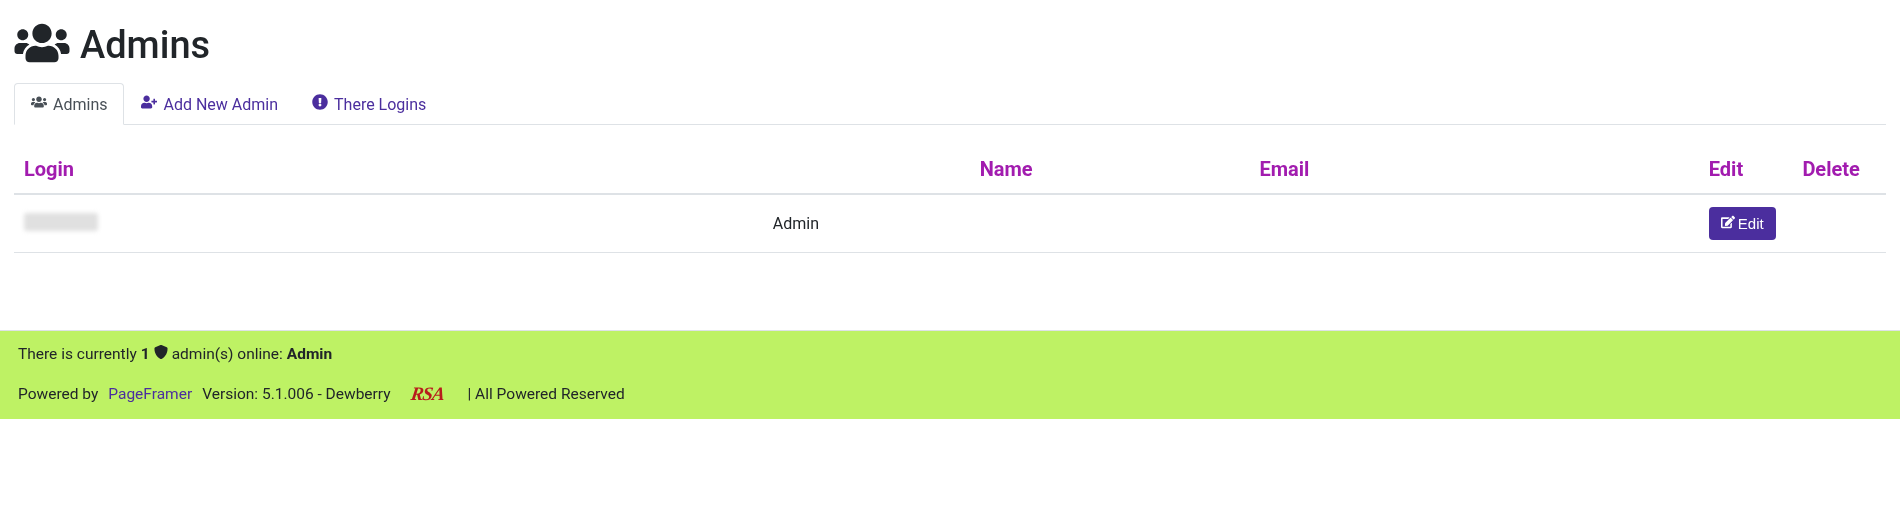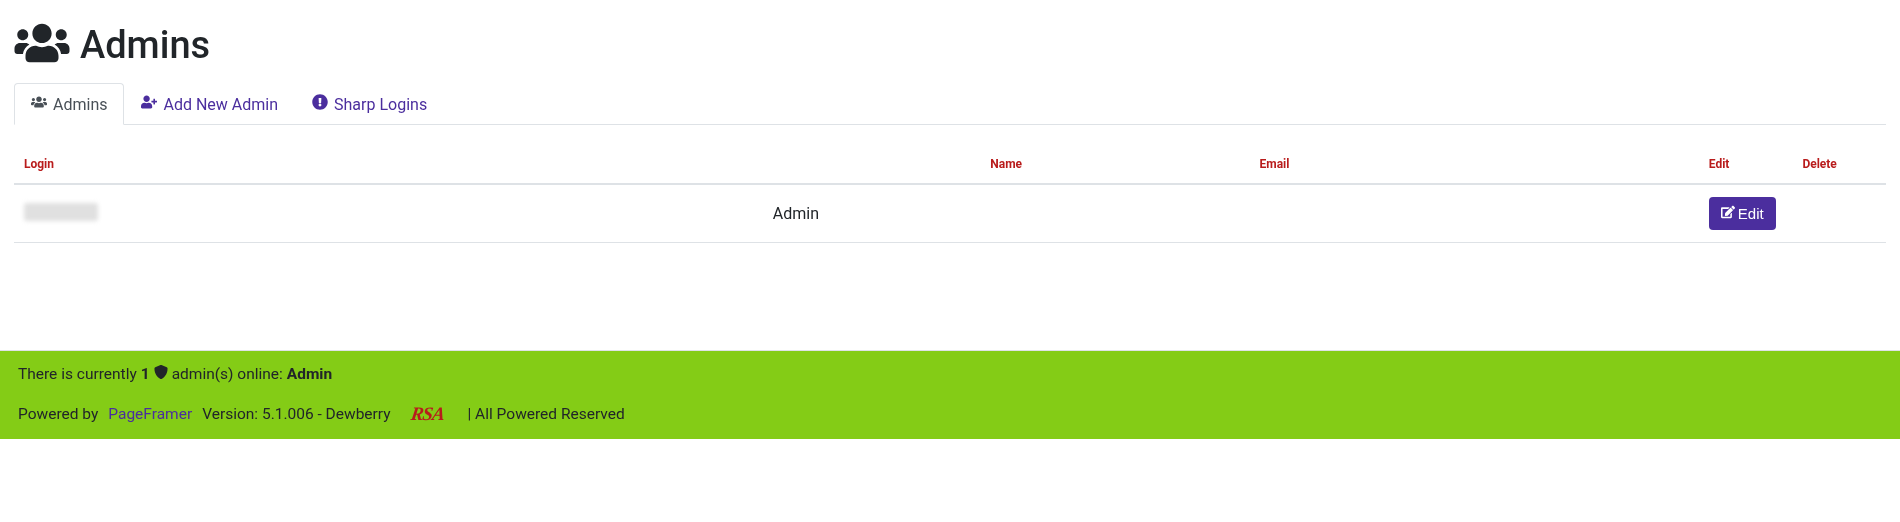--- a/index.html
+++ b/index.html
@@ -61,23 +61,23 @@
       margin-top: 20px;
     }
     table {
       width: 100%;
       border-collapse: collapse;
     }
     thead th {
       text-align: left;
       padding: 12px 10px;
       font-weight: 700;
-      font-size: 12px;
+      font-size: 20px;
       border-bottom: 2px solid #dee2e6;
-      color: #b91c1c;
+      color: #a21caf;
     }
     tbody td {
       padding: 12px 10px;
       font-size: 16px;
       border-bottom: 1px solid #dee2e6;
       vertical-align: middle;
     }
     .blurred {
       display: inline-block;
       width: 74px;
@@ -97,28 +97,28 @@
       border-radius: 4px;
       font-size: 15px;
       cursor: pointer;
     }
     .edit-btn svg {
       width: 14px;
       height: 14px;
     }
     .footer {
       border-top: 1px solid #dee2e6;
-      background: #84cc16;
+      background: #bef264;
       padding: 14px 18px;
       font-size: 15.5px;
       color: #212529;
       position: absolute;
       left: 0;
       right: 0;
-      top: 350px;
+      top: 330px;
     }
     .footer-line1 {
       display: flex;
       align-items: center;
       gap: 4px;
       margin-bottom: 20px;
     }
     .footer-line1 svg {
       width: 14px;
       height: 14px;
@@ -178,21 +178,21 @@
         </svg>
       </span>
       <span>Add New Admin</span>
     </div>
     <div class="tab">
       <span>
         <svg viewBox="0 0 512 512" fill="#4b2e9e">
           <path d="M504 256c0 136.997-111.043 248-248 248S8 392.997 8 256C8 119.083 119.043 8 256 8s248 111.083 248 248zm-248 50c-25.405 0-46 20.595-46 46s20.595 46 46 46 46-20.595 46-46-20.595-46-46-46zm-43.673-165.346l7.418 136c.347 6.364 5.609 11.346 11.982 11.346h48.546c6.373 0 11.635-4.982 11.982-11.346l7.418-136c.375-6.874-5.098-12.654-11.982-12.654h-63.383c-6.884 0-12.356 5.78-11.981 12.654z"></path>
         </svg>
       </span>
-      <span>Sharp Logins</span>
+      <span>There Logins</span>
     </div>
   </div>
 
   <div class="table-wrapper">
     <table>
       <thead>
         <tr>
           <th class="col-login">Login</th>
           <th class="col-name">Name</th>
           <th class="col-email">Email</th>

